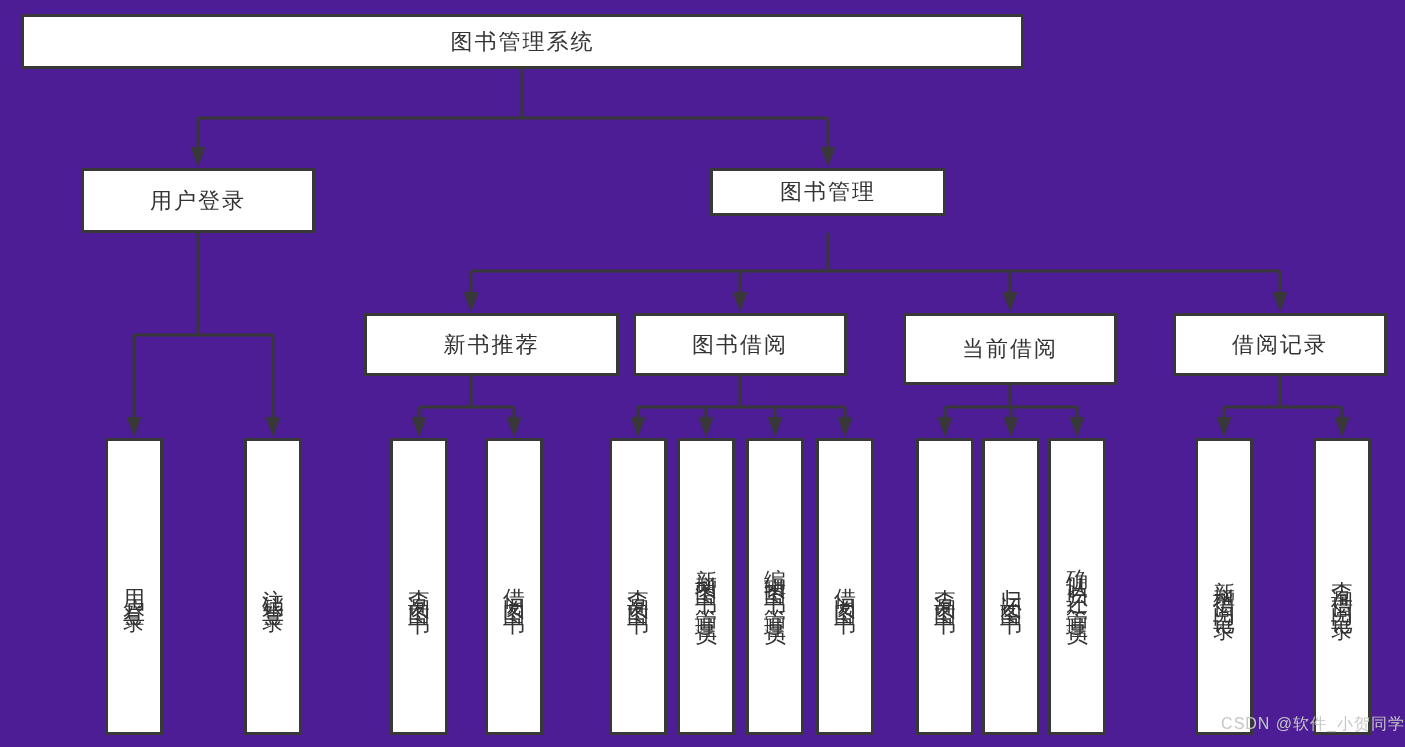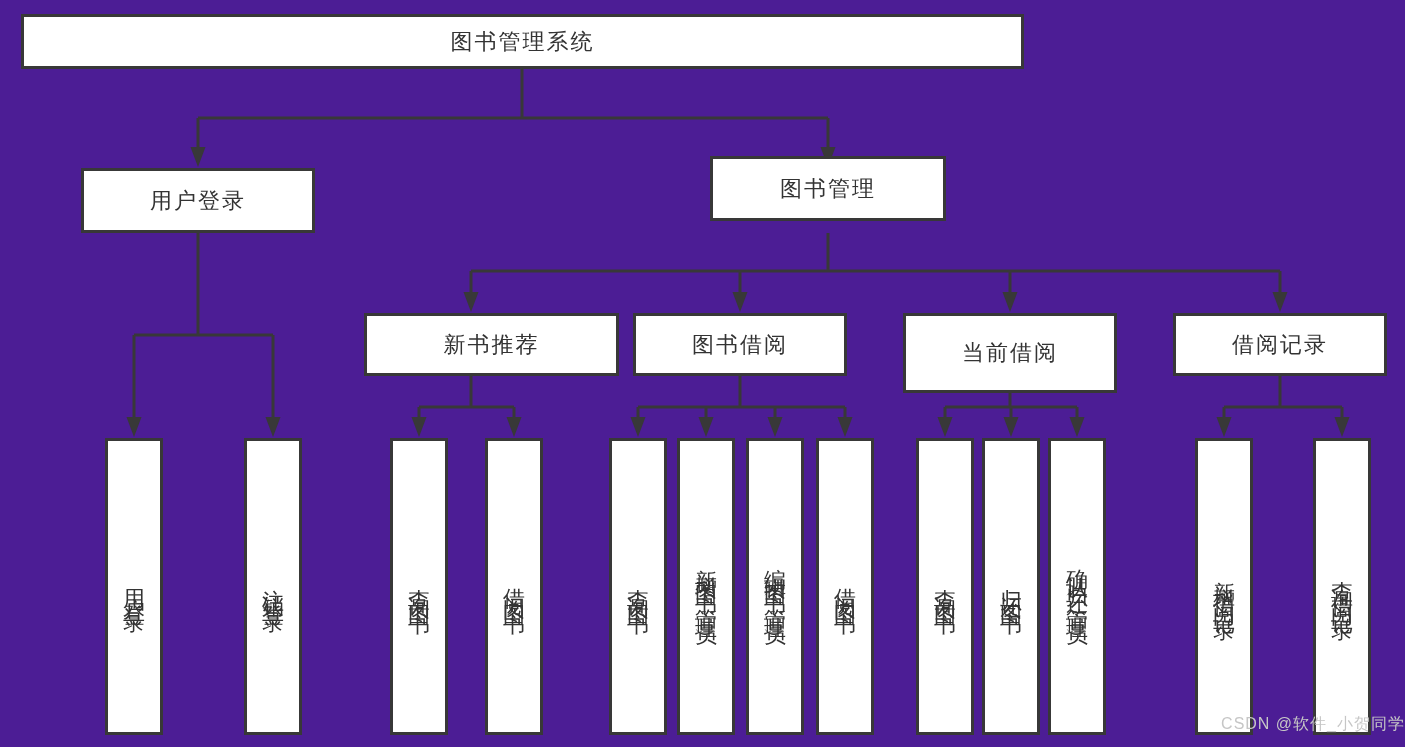--- a/index.html
+++ b/index.html
@@ -75,31 +75,31 @@
       M1334.5,417 L1349.5,417 L1342,437 Z"></path>
   </svg>
 
   <div class="node hbox" style="left:21px;top:14px;width:1003px;height:55px;">
     <span class="lbl">图书管理系统</span>
   </div>
 
   <div class="node hbox" style="left:81px;top:168px;width:234px;height:65px;">
     <span class="lbl">用户登录</span>
   </div>
-  <div class="node hbox" style="left:710px;top:156px;width:236px;height:65px;align-items:center;">
+  <div class="node hbox" style="left:710px;top:168px;width:236px;height:48px;align-items:center;">
     <span class="lbl">图书管理</span>
   </div>
 
   <div class="node hbox" style="left:364px;top:313px;width:255px;height:63px;">
     <span class="lbl">新书推荐</span>
   </div>
   <div class="node hbox" style="left:633px;top:313px;width:214px;height:63px;">
     <span class="lbl">图书借阅</span>
   </div>
-  <div class="node hbox" style="left:903px;top:313px;width:214px;height:80px;">
+  <div class="node hbox" style="left:903px;top:313px;width:214px;height:72px;">
     <span class="lbl">当前借阅</span>
   </div>
   <div class="node hbox" style="left:1173px;top:313px;width:214px;height:63px;">
     <span class="lbl">借阅记录</span>
   </div>
 
   <div class="node vbox" style="left:105px;top:438px;width:58px;height:297px;">
     <span class="lbl">用户登录</span>
   </div>
   <div class="node vbox" style="left:244px;top:438px;width:58px;height:297px;">

